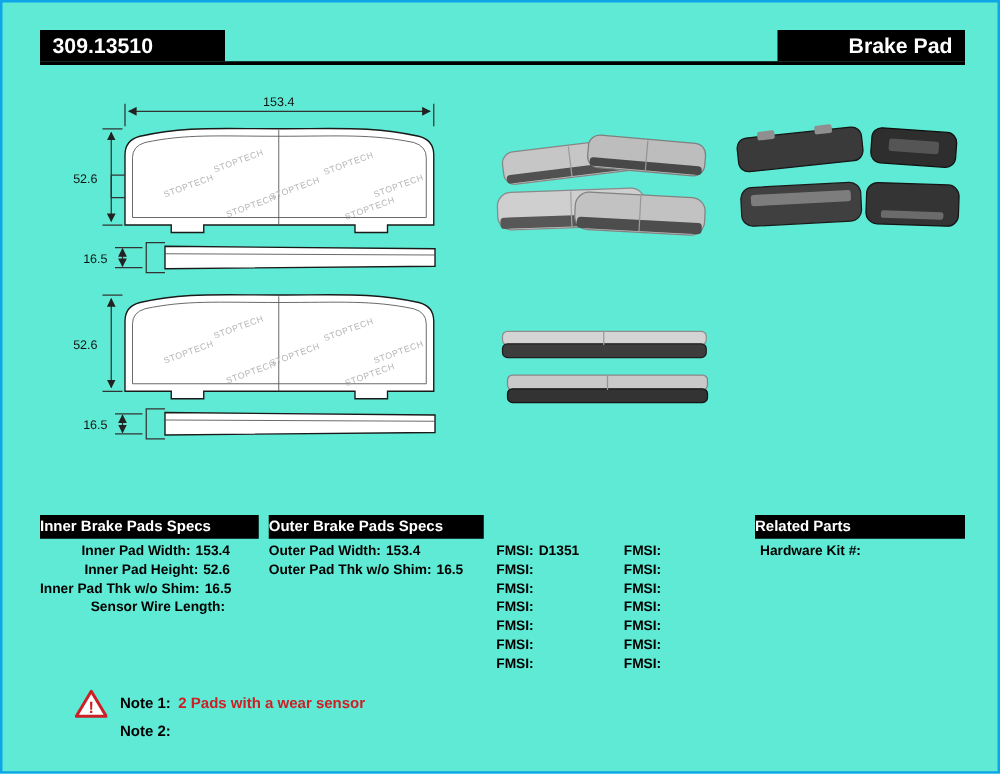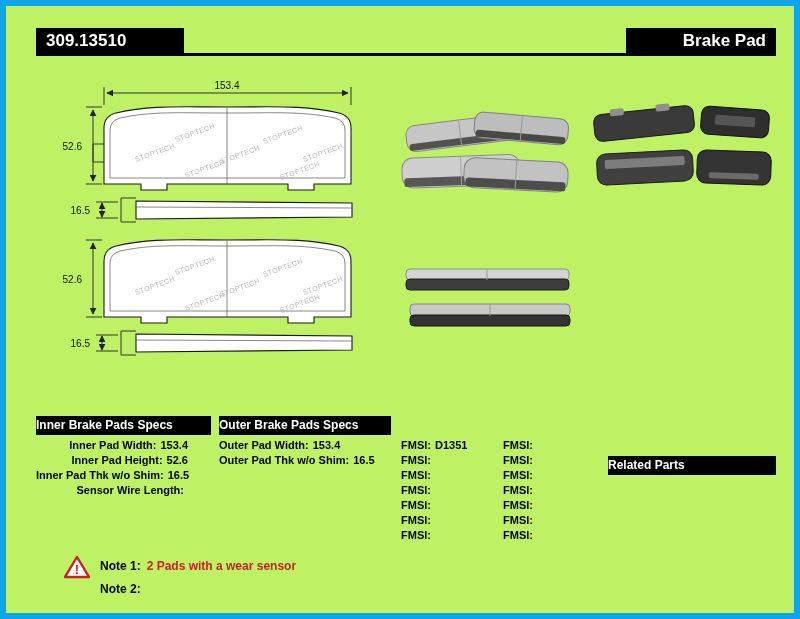--- a/index.html
+++ b/index.html
@@ -1,20 +1,20 @@
 <!DOCTYPE html>
 <html><head>
 <meta charset="utf-8">
 <style>
   * { margin:0; padding:0; box-sizing:border-box; }
   html,body { background:#ffffff; }
   body { font-family:"Liberation Sans", sans-serif; color:#000; }
   .page {
-    position:relative; width:800px; height:619px; background:#bef264;
-    border:6px solid #0ea5e9; overflow:hidden;
+    position:relative; width:800px; height:619px; background:#5eead4;
+    border:2px solid #0ea5e9; overflow:hidden;
   }
 
   
   .hdr {
     position:absolute; left:30px; top:22px; width:740px; height:28px;
     border-bottom:3px solid #000; display:flex; justify-content:space-between;
   }
   .hdr-box {
     background:#000; color:#fff; font-weight:bold; font-size:17px;
     line-height:25px; padding:0 10px; height:25px;
@@ -35,21 +35,21 @@
   .dimline { stroke:#333; stroke-width:1; fill:none; }
 
   
   .th {
     position:absolute; height:19px; background:#000; color:#fff;
     font-weight:bold; font-size:12px; line-height:19px;
   }
   .th-inner   { left:30px;  top:410px; width:175px; }
   .th-outer   { left:213px; top:410px; width:172px; }
   .th-fmsi    { left:393px; top:410px; width:201px; }
-  .th-related { left:602px; top:410px; width:168px;margin-top:40px; }
+  .th-related { left:602px; top:410px; width:168px; }
 
   .speccol { position:absolute; font-size:11px; font-weight:bold; }
   .specrow { height:15px; line-height:15px; white-space:nowrap; }
   .val { margin-left:4px; }
   .col-inner { left:30px;  top:432px; width:152px; text-align:right; }
   .col-outer { left:213px; top:432px; width:142px; text-align:left; }
   .col-fmsi1 { left:395px; top:432px; width:96px;  text-align:left; }
   .col-fmsi2 { left:497px; top:432px; width:96px;  text-align:left; }
   .col-rel   { left:606px; top:432px; width:160px; text-align:left; }
 
@@ -221,20 +221,23 @@
   <div class="speccol col-fmsi2">
     <div class="specrow"><span>FMSI:</span><span class="val"></span></div>
     <div class="specrow"><span>FMSI:</span><span class="val"></span></div>
     <div class="specrow"><span>FMSI:</span><span class="val"></span></div>
     <div class="specrow"><span>FMSI:</span><span class="val"></span></div>
     <div class="specrow"><span>FMSI:</span><span class="val"></span></div>
     <div class="specrow"><span>FMSI:</span><span class="val"></span></div>
     <div class="specrow"><span>FMSI:</span><span class="val"></span></div>
   </div>
 
+  <div class="speccol col-rel">
+    <div class="specrow"><span>Hardware Kit #:</span><span class="val"></span></div>
+  </div>
 
   <svg class="warn-icon" width="26" height="24" viewBox="0 0 26 24">
     <path d="M13,2 L25,22 L1,22 Z" fill="#ffffff" stroke="#cc2026" stroke-width="2.4" stroke-linejoin="round"></path>
     <text x="13" y="19" text-anchor="middle" font-size="13" font-weight="bold" fill="#cc2026">!</text>
   </svg>
   <div class="note note1">
     <span>Note 1:</span><span class="note-red">2 Pads with a wear sensor</span>
   </div>
   <div class="note note2">
     <span>Note 2:</span><span class="note-red"></span>

